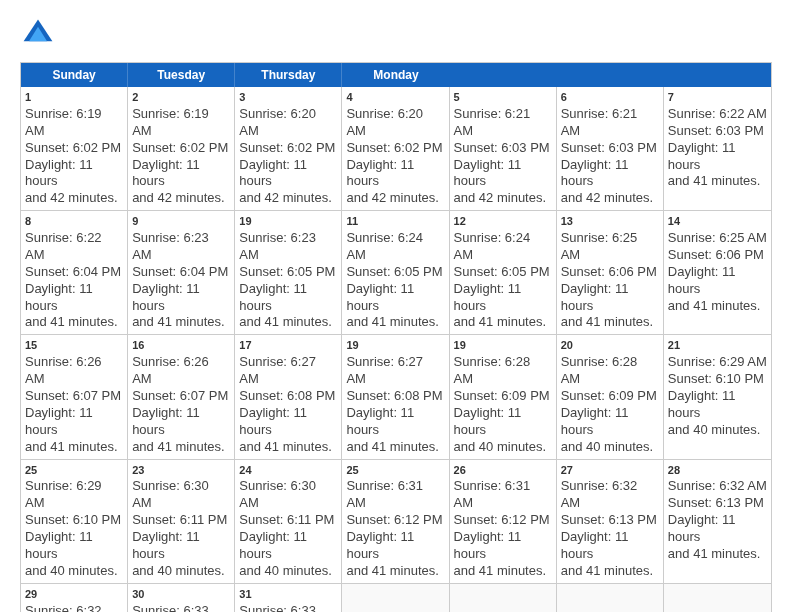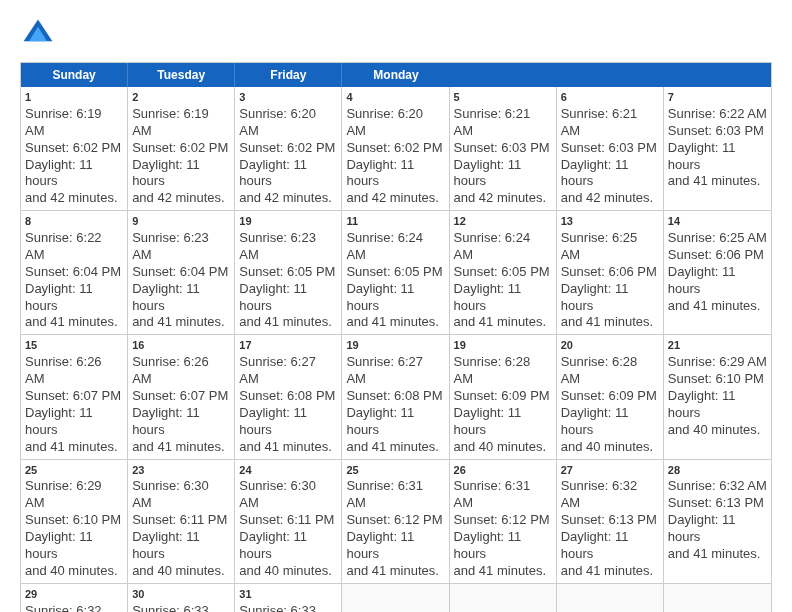--- a/index.html
+++ b/index.html
@@ -124,21 +124,21 @@
     <div class="title-block">
       <div class="month-title"></div>
       <div class="location"></div>
     </div>
   </div>
 
   <div class="calendar">
     <div class="cal-header">
     <div class="cal-header-cell">Sunday</div>
         <div class="cal-header-cell">Tuesday</div>
-        <div class="cal-header-cell">Friday</div>
+        <div class="cal-header-cell">Thursday</div>
         <div class="cal-header-cell">Monday</div>
       </div>
     <div class="cal-body">
     <div class="cal-row">
           <div class="cal-cell">
             <div class="day-num">1</div>
             <div class="cell-text" style="white-space: pre-line;">Sunrise: 6:19 AM
 Sunset: 6:02 PM
 Daylight: 11 hours
 and 42 minutes.</div>

